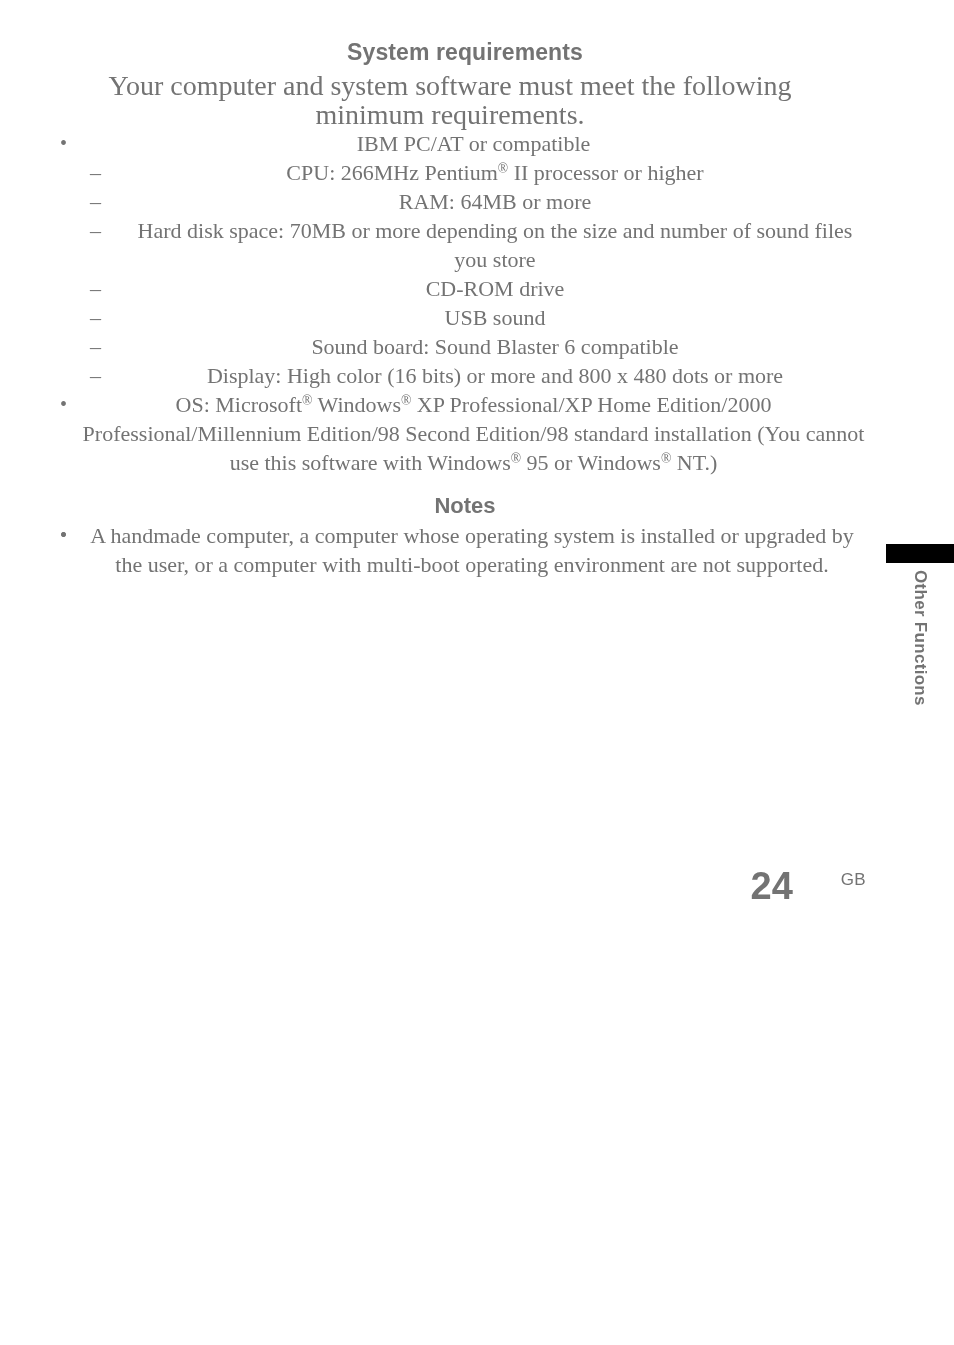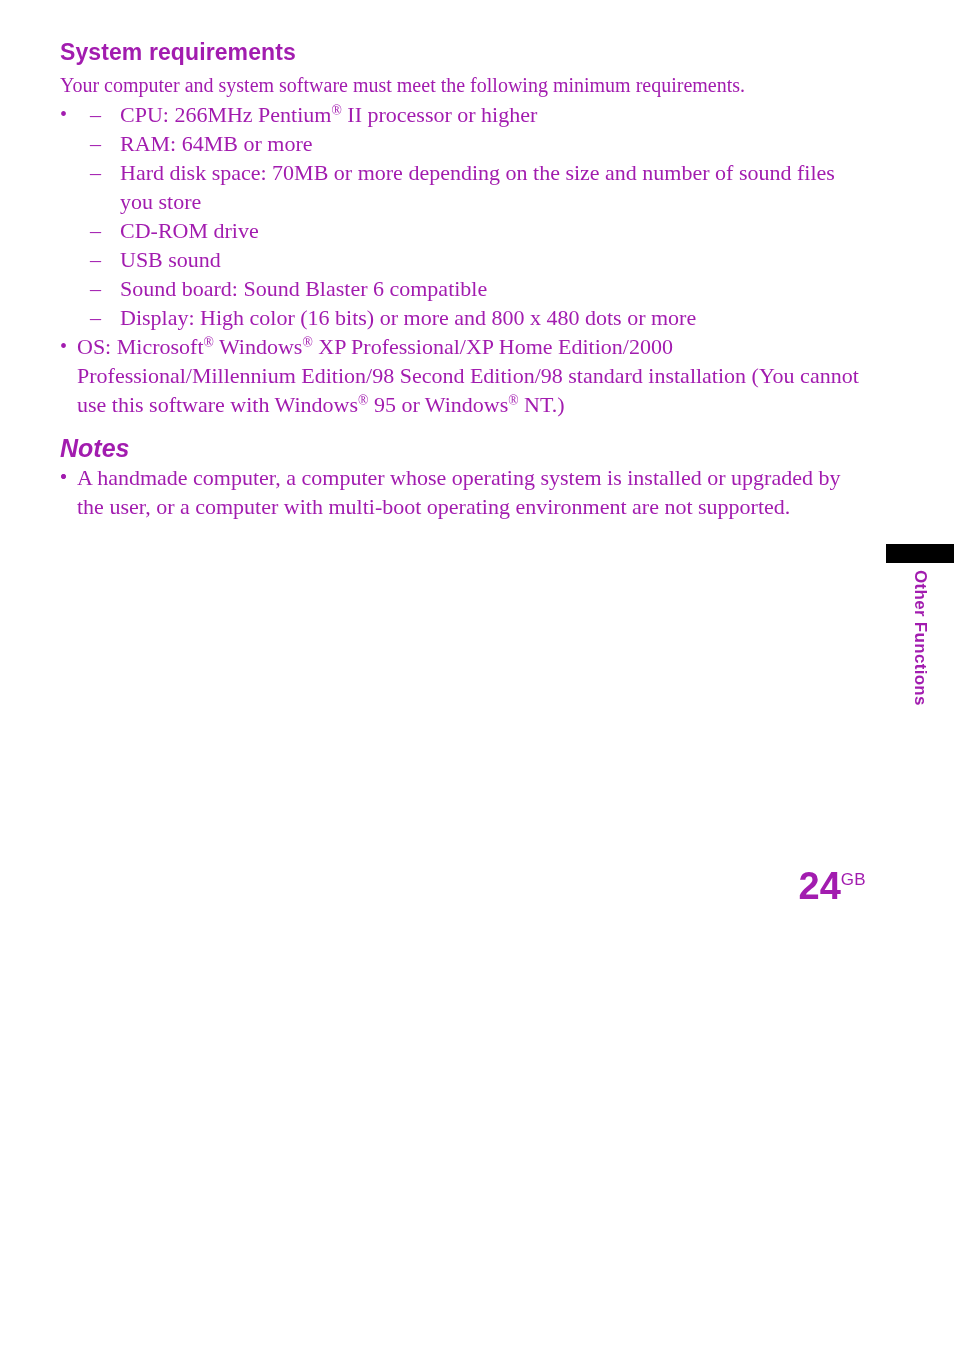--- a/index.html
+++ b/index.html
@@ -7,21 +7,22 @@
     padding: 0;
     background: #ffffff;
   }
   .page {
     position: relative;
     width: 954px;
     height: 958px;
     background: #ffffff;
     overflow: hidden;
     font-family: "Liberation Serif", "DejaVu Serif", serif;
-    color: #a21caf;
+    color: #737373;
+    text-align: center;
   }
 
   
   .content {
     position: absolute;
     left: 60px;
     top: 38px;
     width: 810px;
   }
 
@@ -29,21 +30,21 @@
     font-family: "Liberation Sans", "DejaVu Sans", sans-serif;
     font-weight: bold;
     font-size: 23px;
     line-height: 28px;
     letter-spacing: 0.1px;
     margin: 0 0 5px 0;
     padding: 0;
   }
 
   .intro {
-    font-size: 20px;
+    font-size: 28px;
     line-height: 29px;
     margin: 0;
     padding: 0;
     width: 780px;
   }
 
   
   ul.bullets {
     list-style: none;
     margin: 0;
@@ -86,22 +87,21 @@
 
   .reg {
     font-size: 0.62em;
     vertical-align: 0.52em;
     line-height: 0;
   }
 
   h2.notes-title {
     font-family: "Liberation Sans", "DejaVu Sans", sans-serif;
     font-weight: bold;
-    font-style: italic;
-    font-size: 25px;
+    font-size: 22px;
     line-height: 26px;
     margin: 16px 0 2px 0;
     padding: 0;
   }
 
   .notes-list > li {
     width: 790px;
   }
 
   
@@ -144,36 +144,38 @@
     font-weight: bold;
     font-size: 38px;
     line-height: 38px;
     white-space: nowrap;
   }
   .page-number .suffix {
     font-size: 17px;
     font-weight: normal;
     vertical-align: 0.85em;
     letter-spacing: 0.3px;
+    margin-left: 48px;
   }
 </style>
 </head>
 <body>
 
 <div class="page">
 
   <div class="content">
 
     <h1 class="section-title">System requirements</h1>
 
     <p class="intro">Your computer and system software must meet the following minimum requirements.</p>
 
     <ul class="bullets">
       <li>
         <span class="marker">•</span>
+        <span>IBM PC/AT or compatible</span>
       </li>
     </ul>
 
     <ul class="dashes">
       <li>
         <span class="marker">–</span>
         <span>CPU: 266MHz Pentium</span><span class="reg">®</span><span> II processor or higher</span>
       </li>
       <li>
         <span class="marker">–</span>

